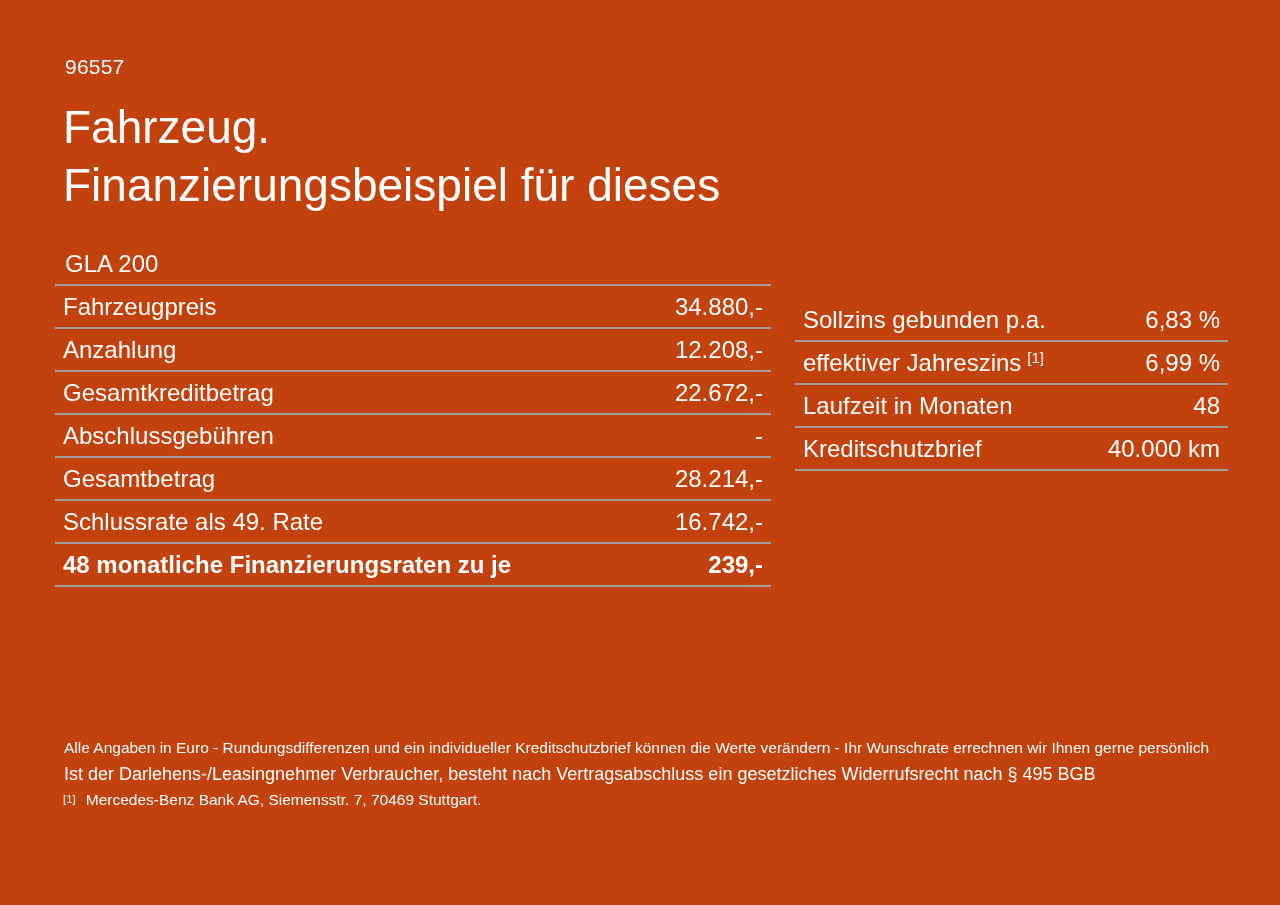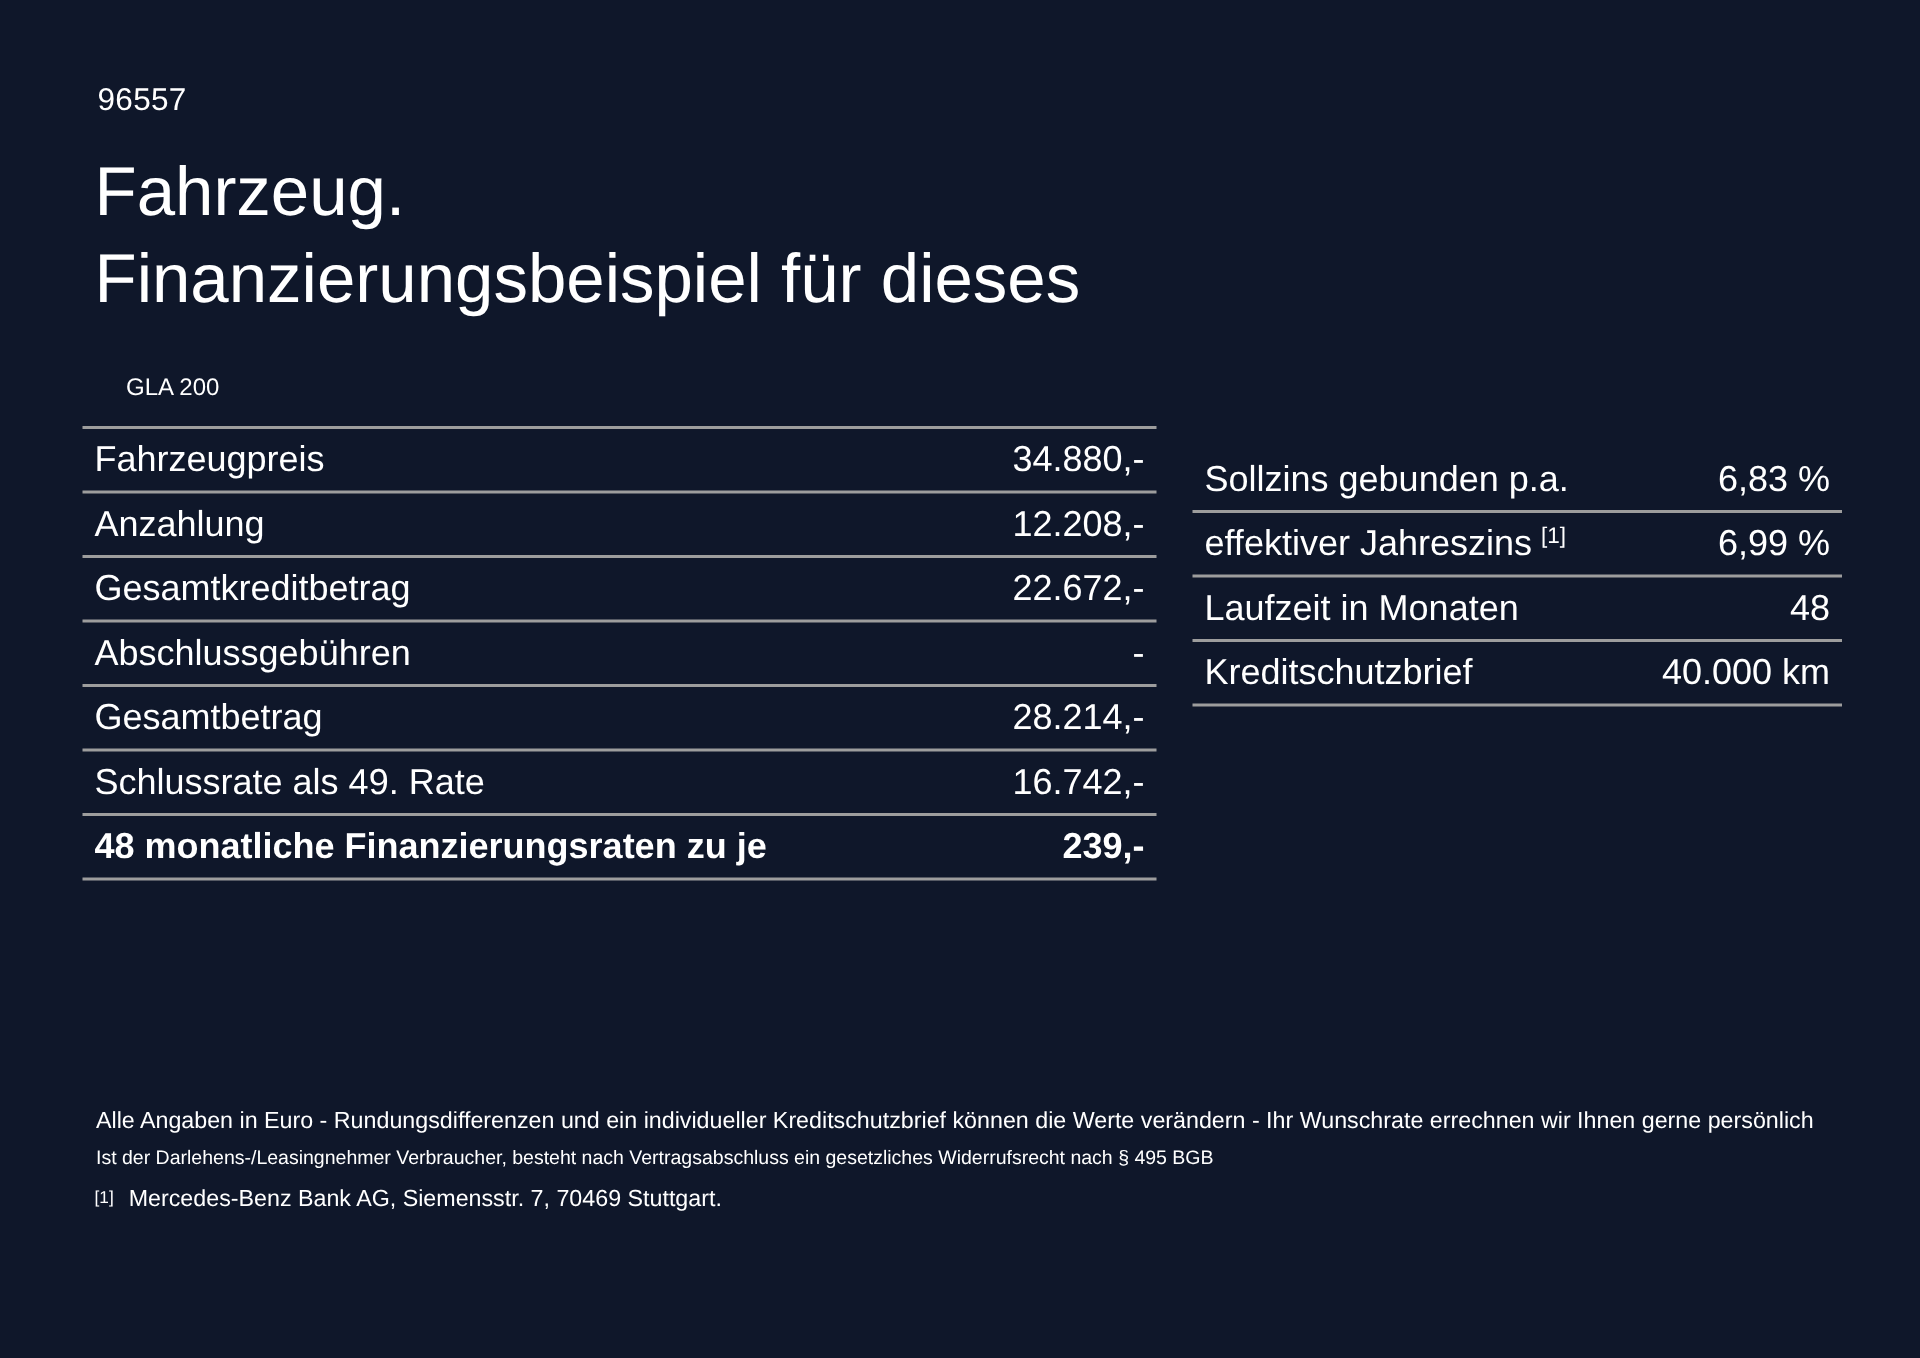--- a/index.html
+++ b/index.html
@@ -1,20 +1,20 @@
 <!DOCTYPE html>
 <html><head>
 <meta charset="utf-8">
 <style>
   html, body { margin: 0; padding: 0; background: #000; }
   .page {
     position: relative;
     width: 1280px;
     height: 905px;
-    background: #0f172a;
+    background: #c2410c;
     color: #ffffff;
     font-family: "Liberation Sans", sans-serif;
     overflow: hidden;
   }
 
   .vehicle-id {
     position: absolute;
     left: 65px;
     top: 55px;
     font-size: 21px;
@@ -30,23 +30,22 @@
     font-size: 46px;
     line-height: 58px;
     font-weight: 400;
     letter-spacing: 0;
   }
 
   .model {
     position: absolute;
     left: 65px;
     top: 250px;
-    font-size: 16px;
+    font-size: 24px;
     font-weight: 400;
-    margin-left: 19px;
   }
 
   .finance-table {
     position: absolute;
     left: 55px;
     top: 284px;
     width: 716px;
     border-top: 2px solid #9d9d9d;
   }
   .conditions-table {
@@ -88,21 +87,21 @@
     position: absolute;
     left: 64px;
     top: 739px;
     font-size: 15.5px;
     font-weight: 400;
   }
   .footer-line-b {
     position: absolute;
     left: 64px;
     top: 764px;
-    font-size: 13px;
+    font-size: 18px;
     font-weight: 400;
   }
   .footnote {
     position: absolute;
     left: 63px;
     top: 791px;
     font-size: 15.5px;
     font-weight: 400;
   }
   .footnote-marker {

